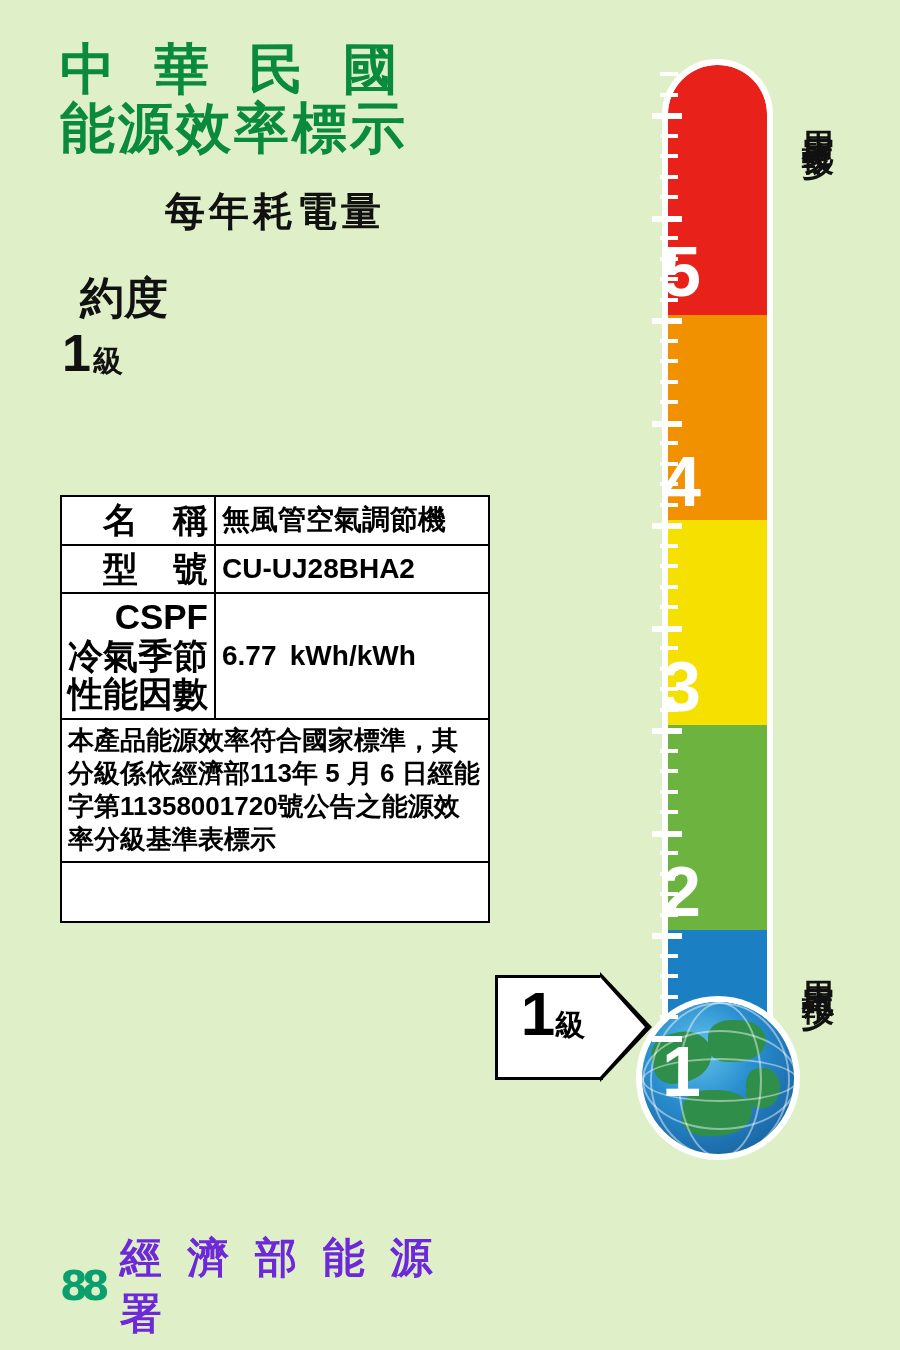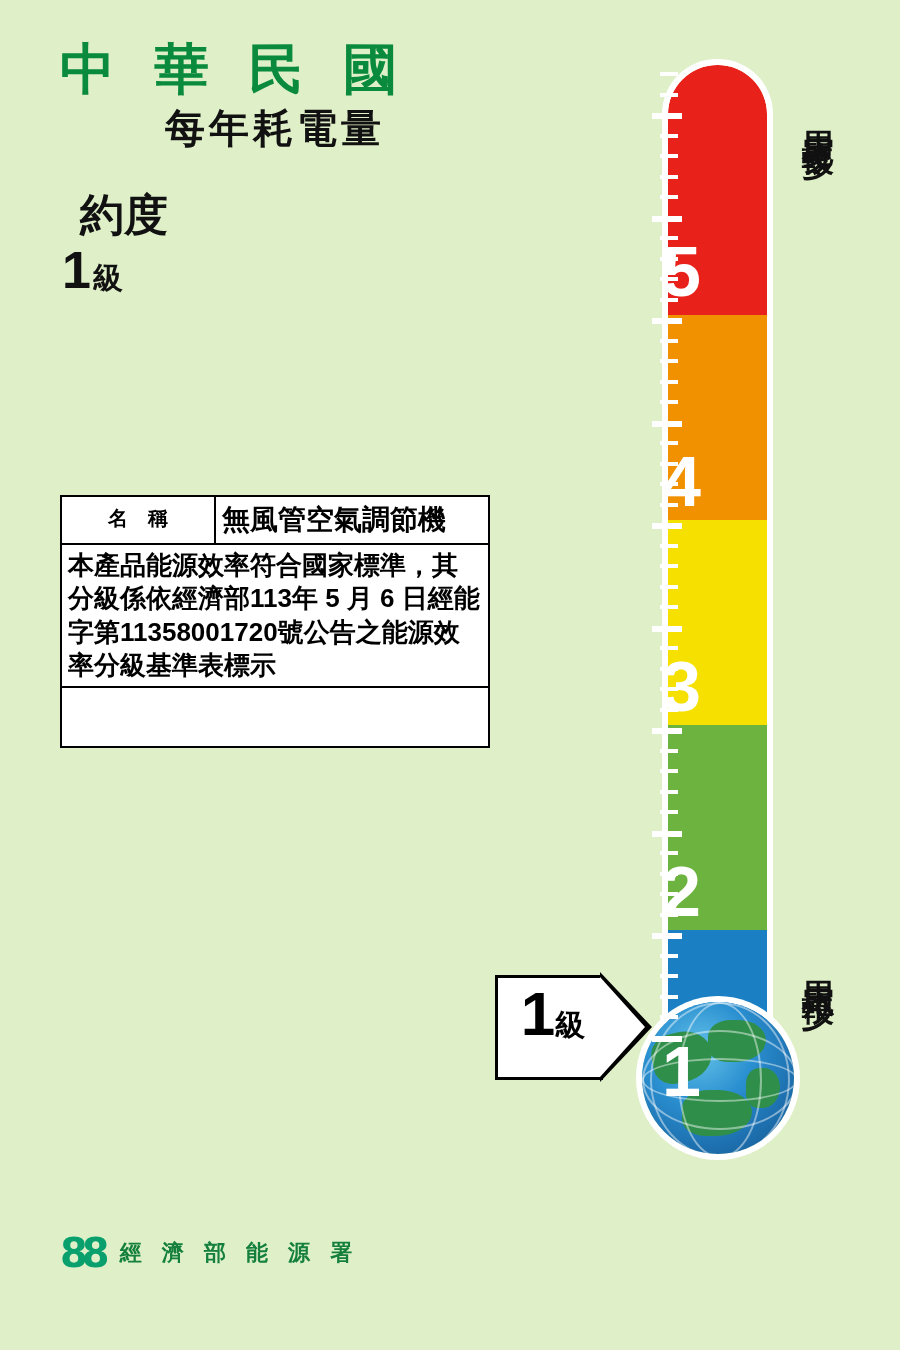--- a/index.html
+++ b/index.html
@@ -19,21 +19,21 @@
   .title-line{
     color:#0a8a3c;
     font-weight:bold;
     font-size:55px;
     letter-spacing:12px;
     line-height:1.08;
     white-space:nowrap;
   }
   .title-line.l2{letter-spacing:3px;font-size:55px;}
   .subtitle{
-    margin-top:2px;
+    margin-top:25px;
     text-align:center;
     font-size:40px;
     font-weight:bold;
     letter-spacing:4px;
     color:#111;
     padding-right:40px;
   }
   .kwh-row{
     margin-top:30px;
     display:flex;align-items:baseline;
@@ -61,24 +61,23 @@
     table-layout:fixed;
   }
   table.spec td{
     border:2px solid #000;
     padding:4px 6px;
     vertical-align:middle;
     color:#000;
   }
   td.key{
     width:140px;
-    font-size:20px;font-weight:bold;
-    text-align:center;
+    font-size:35px;font-weight:bold;
+    text-align:right;
     line-height:1.1;
-    font-family:Liberation Mono, monospace;
   }
   .key-row2{display:flex;justify-content:space-between;}
   td.val{font-size:28px;font-weight:bold;}
   .val-num{display:inline-block;min-width:60px;}
   td.note{
     font-size:26px;font-weight:bold;line-height:1.28;
     letter-spacing:0px;
   }
   td.reg{font-size:25px;font-weight:bold;}
   td.blank{height:50px;}
@@ -86,21 +85,21 @@
   
   .footer{
     position:absolute;left:60px;top:1230px;width:430px;
     display:flex;align-items:center;gap:16px;
   }
   .footer-logo{
     font-size:40px;font-weight:bold;color:#0aa06e;letter-spacing:-6px;
     font-family:"DejaVu Sans", sans-serif;
   }
   .footer-text{
-    font-size:22px;font-weight:bold;color:#15803d;letter-spacing:7px;
+    font-size:42px;font-weight:bold;color:#6d28d9;letter-spacing:7px;
   }
 
   
   .thermo{
     position:absolute;left:600px;top:62px;width:185px;height:1060px;
   }
   .tube{
     position:absolute;left:65px;top:0;width:105px;height:1000px;
     background:#fff;border-radius:52px 52px 0 0;
     border:3px solid #fff;
@@ -186,38 +185,54 @@
   .arrow-num{font-size:62px;font-weight:bold;color:#000;line-height:1;}
   .arrow-unit{font-size:30px;font-weight:bold;color:#000;}
 </style>
 </head>
 <body>
 
 <div class="label-root">
 
   <div class="left">
     <div class="title-line">中 華 民 國</div>
+    <div class="title-line l2">能源效率標示</div>
     <div class="subtitle">每年耗電量</div>
 
     <div class="kwh-row">
       <span class="kwh-about">約</span>
       <span class="kwh-unit">度</span>
     </div>
 
     <div class="grade-line">
       <span class="grade-big">1</span>
       <span class="grade-suffix">級</span>
     </div>
   </div>
 
   <table class="spec">
     <tbody>
         <tr>
       <td class="key">名　稱</td>
       <td class="val">無風管空氣調節機</td>
+    </tr>
+    <tr>
+      <td class="key">型　號</td>
+      <td class="val">CU-UJ28BHA2</td>
+    </tr>
+    <tr>
+      <td class="key">
+        <div>CSPF</div>
+        <div>冷氣季節</div>
+        <div>性能因數</div>
+      </td>
+      <td class="val">
+        <span class="val-num">6.77</span>
+        <span>kWh/kWh</span>
+      </td>
     </tr>
     <tr>
       <td class="note" colspan="2">本產品能源效率符合國家標準，其分級係依經濟部113年 5 月 6 日經能字第11358001720號公告之能源效率分級基準表標示</td>
     </tr>
     <tr>
       <td class="blank" colspan="2"></td>
     </tr>
   </tbody>
     </table>
 

